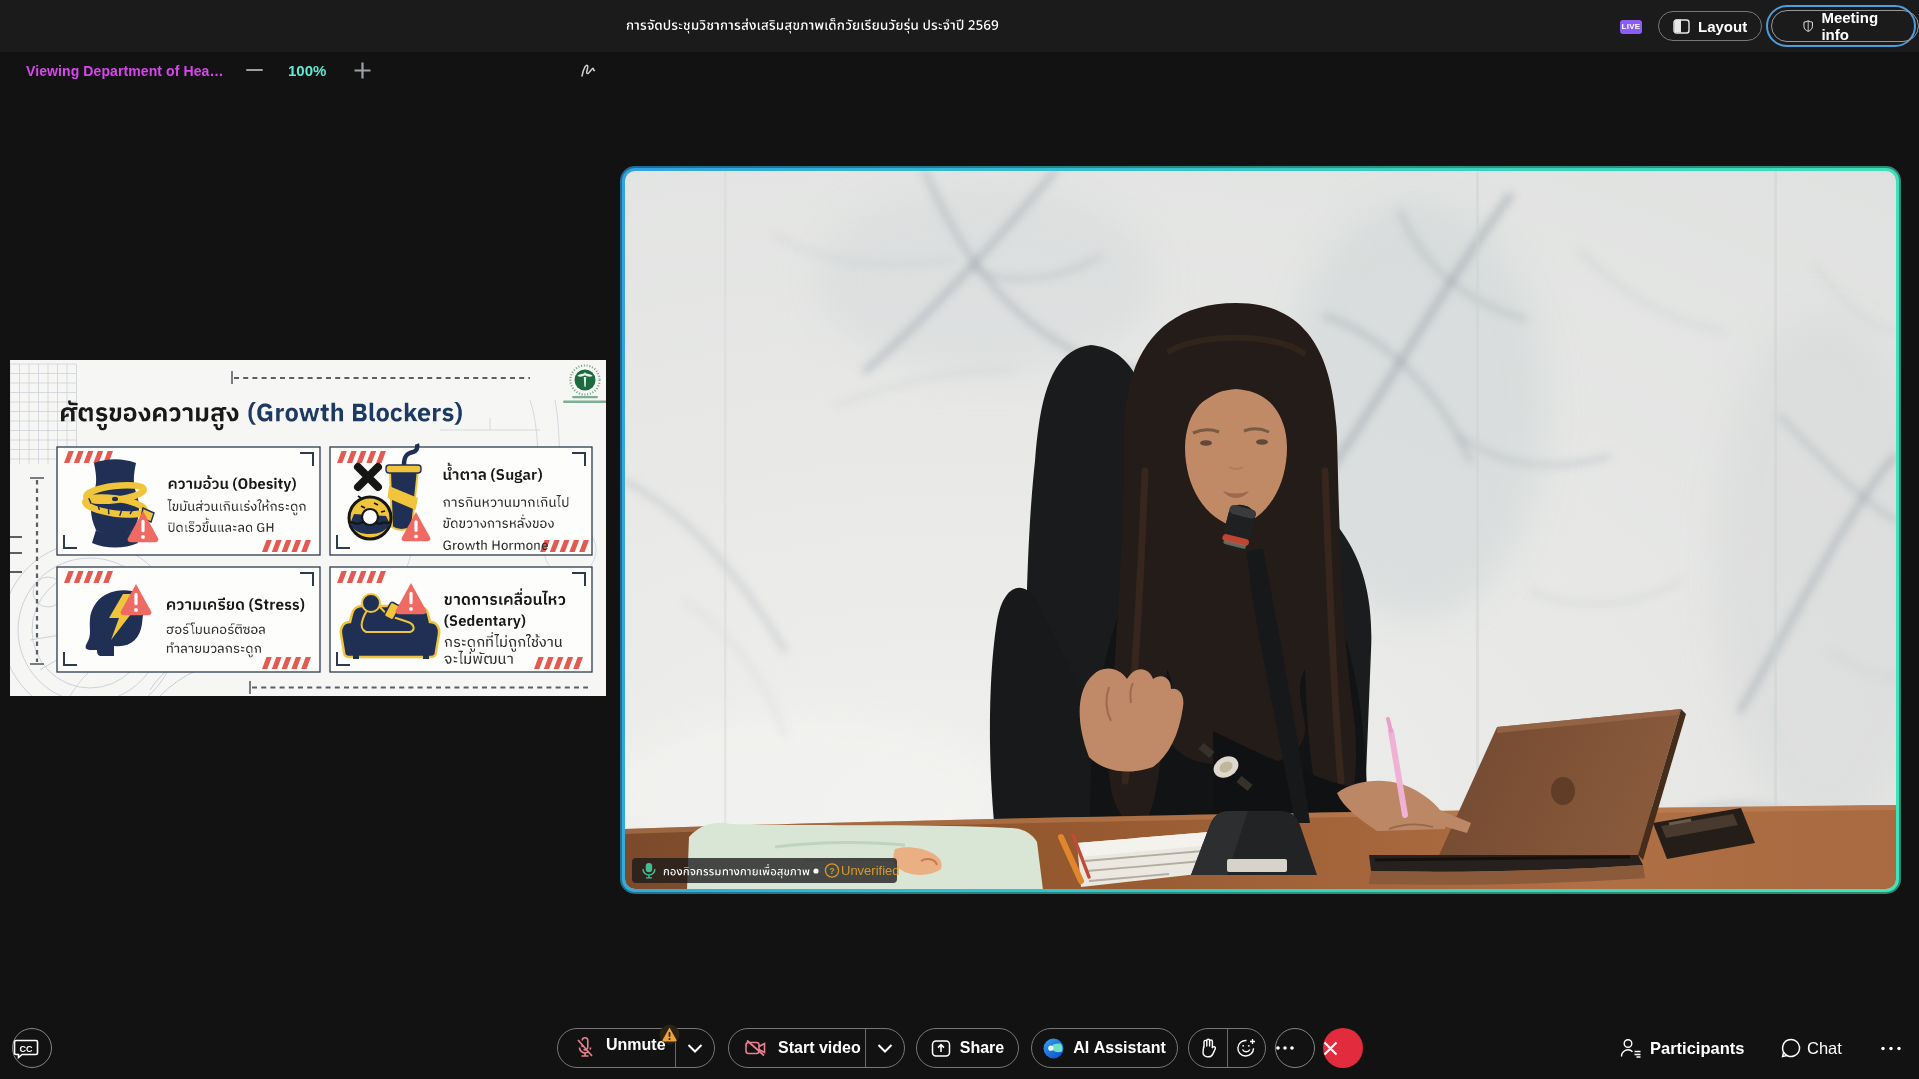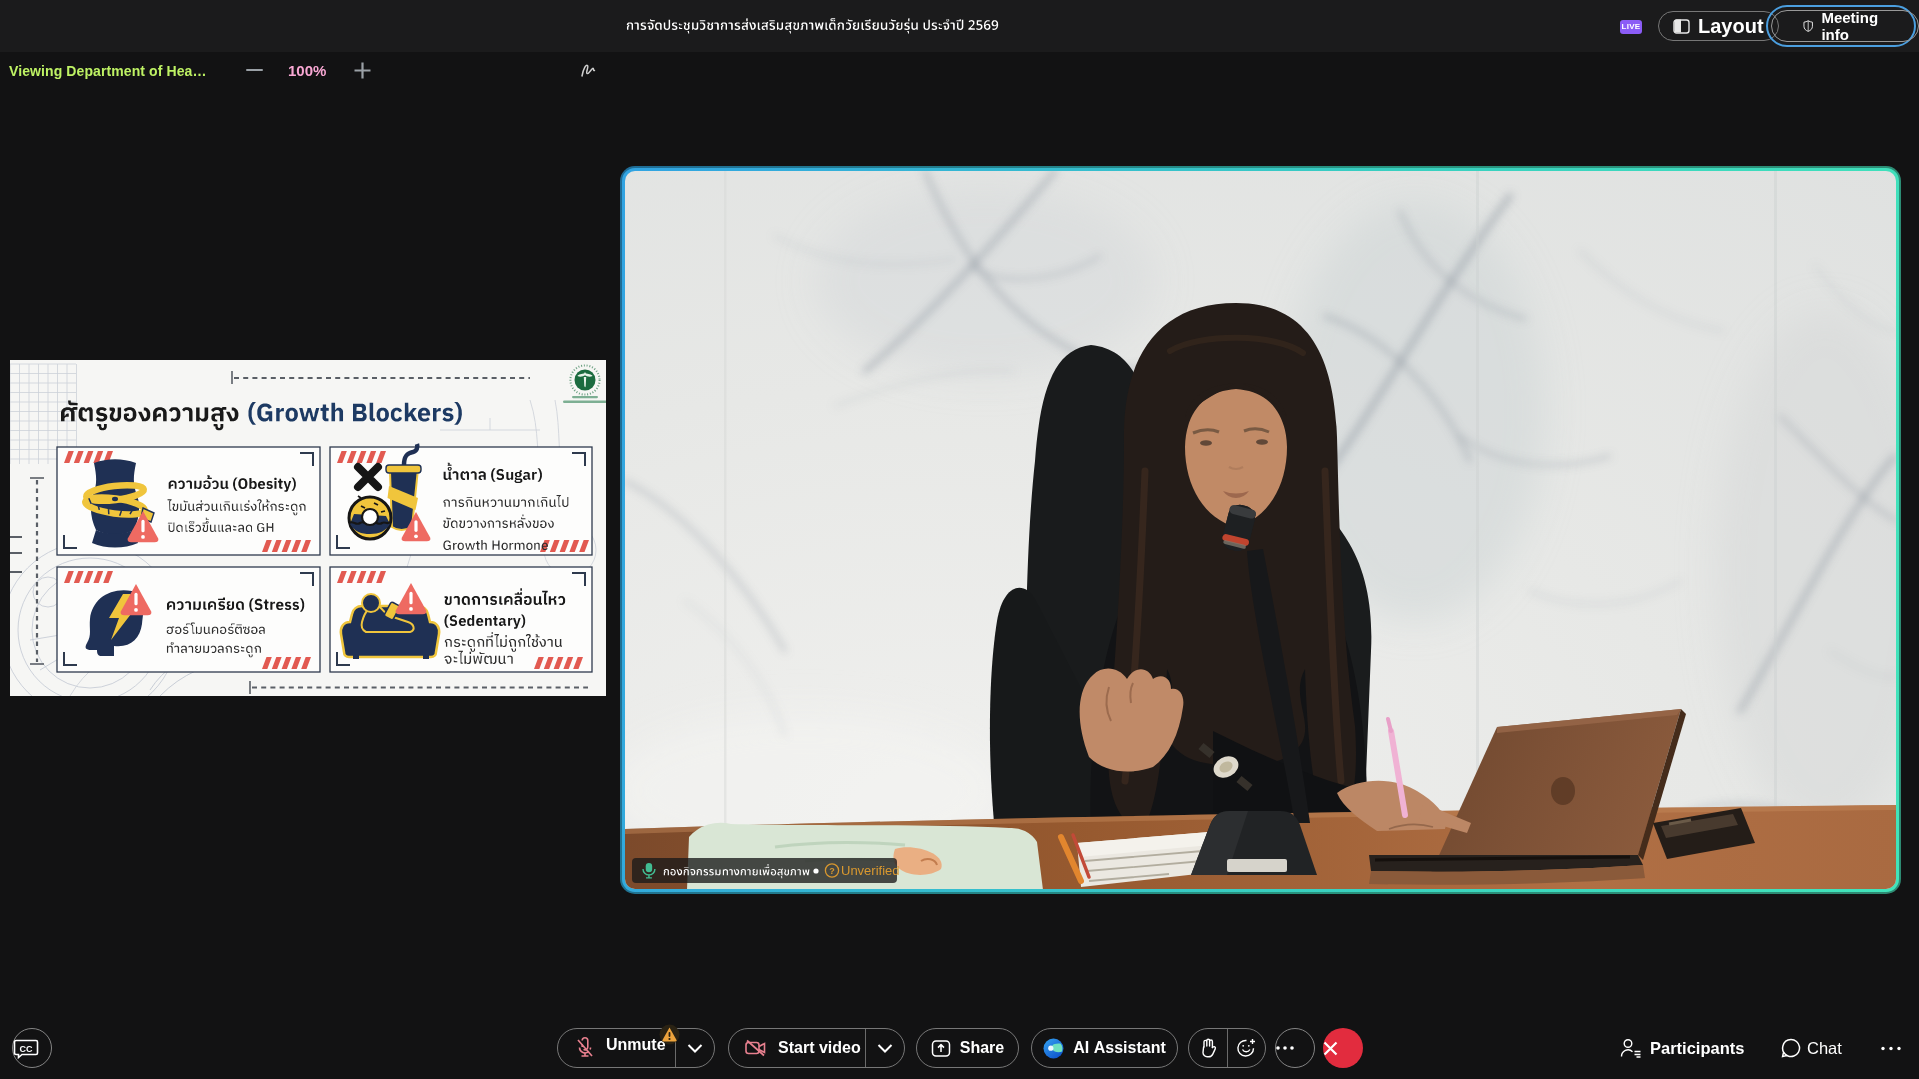--- a/index.html
+++ b/index.html
@@ -10,36 +10,36 @@
 </style>
 </head>
 <body>
 
 <div class="abs" style="left:0;top:0;width:1919px;height:52px;background:#1b1b1c"></div>
 <div class="abs" style="left:0;top:52px;width:1919px;height:1027px;background:#121213"></div>
 <svg class="abs" style="left:626px;top:12px" width="380" height="26" viewBox="0 0 380 26">
     <path transform="translate(0,18) scale(0.9692)" d="M290.2 1.0 290.2 1.8 290.8 2.0 291.0 3.5 292.0 3.5 291.8 1.0ZM168.5 1.0 168.5 1.8 169.0 2.0 169.2 3.5 170.2 3.5 170.0 1.0ZM63.5 1.0 63.5 1.8 64.0 2.0 64.2 3.5 65.2 3.5 65.0 1.0ZM322.8 -3.0 322.5 -2.0 323.2 -1.0 326.0 -1.0 326.0 -2.0 324.2 -2.0 323.8 -2.8ZM54.8 -3.0 54.5 -2.0 55.2 -1.0 58.0 -1.0 58.0 -2.0 56.2 -2.0 55.8 -2.8ZM322.5 -6.5 322.5 -5.8 322.8 -5.2 323.2 -5.0 326.0 -5.0 326.0 -5.8 324.5 -5.8 324.0 -6.0 323.8 -6.8ZM54.5 -6.5 54.5 -5.8 54.8 -5.2 55.2 -5.0 58.0 -5.0 58.0 -5.8 56.5 -5.8 56.0 -6.0 55.8 -6.8ZM334.8 -7.5 334.8 -6.2 336.5 -6.8 337.5 -6.0 337.5 -0.2 339.2 -0.2 339.2 -6.0 338.8 -7.2 338.0 -7.8 335.2 -7.8ZM327.2 -7.2 327.2 -6.0 329.2 -6.8 330.8 -6.5 331.8 -5.5 332.0 -4.5 331.8 -2.5 331.0 -1.5 330.0 -1.8 330.0 -4.5 327.8 -4.5 327.8 -3.5 328.5 -3.2 328.5 -0.2 331.0 -0.2 332.2 -0.8 333.0 -1.5 333.5 -3.0 333.5 -5.0 333.0 -6.5 332.0 -7.5 331.2 -7.8 328.2 -7.8ZM317.0 -7.8 315.8 -7.0 315.5 -6.5 315.5 -5.0 316.0 -4.2 317.5 -3.5 318.0 -3.5 319.5 -2.5 319.2 -1.5 318.8 -1.2 317.2 -1.2 316.2 -1.8 315.5 -1.5 315.2 -0.8 316.2 -0.2 317.5 0.0 319.8 -0.2 320.2 -0.5 321.0 -1.5 321.0 -3.2 320.2 -4.0 317.2 -5.2 317.0 -6.0 317.8 -6.8 319.2 -6.8 320.5 -6.2 320.5 -7.5 320.0 -7.8ZM294.5 -7.8 294.5 -2.0 294.8 -1.2 295.8 -0.2 296.5 -0.2 296.8 0.0 298.2 -0.2 299.5 -1.2 299.8 -0.2 301.0 -0.2 301.0 -7.8 299.5 -7.8 299.5 -3.2 299.0 -2.0 298.2 -1.5 296.8 -1.5 296.2 -2.0 296.0 -2.8 296.0 -7.8ZM288.8 -7.8 287.5 -7.0 287.2 -6.5 287.2 -5.0 287.8 -4.2 289.2 -3.5 289.8 -3.5 291.2 -2.5 291.0 -1.5 290.5 -1.2 289.0 -1.2 288.0 -1.8 287.2 -1.5 287.0 -0.8 288.0 -0.2 289.2 0.0 291.5 -0.2 292.0 -0.5 292.8 -1.5 292.8 -3.2 292.0 -4.0 289.0 -5.2 288.8 -6.0 289.5 -6.8 291.0 -6.8 292.2 -6.2 292.2 -7.5 291.8 -7.8ZM279.5 -7.5 278.8 -6.2 278.8 -5.8 279.2 -4.8 280.0 -4.2 279.2 -3.8 278.8 -2.2 279.0 -1.2 279.8 -0.5 281.5 0.0 282.8 0.0 284.2 -0.5 285.2 -1.8 285.2 -7.8 283.8 -7.8 283.8 -2.2 283.5 -1.8 282.8 -1.2 281.2 -1.2 280.5 -2.0 280.5 -3.0 281.2 -3.8 282.0 -3.8 282.0 -4.8 281.0 -4.8 280.2 -5.8 280.5 -6.2 281.2 -6.8 282.0 -6.5 282.2 -7.8 280.0 -7.8ZM272.0 -7.8 271.5 -7.5 271.5 -6.2 272.8 -6.8 274.0 -6.5 275.2 -5.0 275.2 -3.0 274.2 -1.5 273.8 -1.2 272.5 -1.2 271.8 -1.8 271.2 -0.8 272.0 -0.2 273.0 0.0 275.0 -0.2 275.8 -0.8 276.5 -1.8 276.8 -2.5 276.8 -5.5 276.2 -6.5 274.8 -7.8ZM263.0 -7.8 263.0 -2.0 263.2 -1.2 264.2 -0.2 265.0 -0.2 265.2 0.0 266.8 -0.2 268.0 -1.2 268.2 -0.2 269.5 -0.2 269.5 -7.8 268.0 -7.8 268.0 -3.2 267.5 -2.0 266.8 -1.5 265.2 -1.5 264.8 -2.0 264.5 -2.8 264.5 -7.8ZM255.0 -7.5 254.2 -6.2 254.2 -5.8 254.8 -4.8 255.5 -4.2 254.8 -3.8 254.2 -2.2 254.5 -1.2 255.2 -0.5 257.0 0.0 258.2 0.0 259.8 -0.5 260.8 -1.8 260.8 -7.8 259.2 -7.8 259.2 -2.2 259.0 -1.8 258.2 -1.2 256.8 -1.2 256.0 -2.0 256.0 -3.0 256.8 -3.8 257.5 -3.8 257.5 -4.8 256.5 -4.8 255.8 -5.8 256.0 -6.2 256.8 -6.8 257.5 -6.5 257.8 -7.8 255.5 -7.8ZM248.5 -7.8 247.2 -7.0 247.0 -6.5 247.0 -5.0 247.5 -4.2 249.0 -3.5 249.5 -3.5 251.0 -2.5 250.8 -1.5 250.2 -1.2 248.8 -1.2 247.8 -1.8 247.0 -1.5 246.8 -0.8 247.8 -0.2 249.0 0.0 251.2 -0.2 251.8 -0.5 252.5 -1.5 252.5 -3.2 251.8 -4.0 248.8 -5.2 248.5 -6.0 249.2 -6.8 250.8 -6.8 252.0 -6.2 252.0 -7.5 251.5 -7.8ZM243.0 -7.8 243.0 -1.0 243.8 -0.2 244.8 0.0 245.8 -0.2 245.5 -1.2 245.0 -1.2 244.5 -1.8 244.5 -7.8ZM234.8 -7.5 234.0 -6.2 234.0 -5.8 234.5 -4.8 235.2 -4.2 234.5 -3.8 234.0 -2.2 234.2 -1.2 235.0 -0.5 236.8 0.0 238.0 0.0 239.5 -0.5 240.5 -1.8 240.5 -7.8 239.0 -7.8 239.0 -2.2 238.8 -1.8 238.0 -1.2 236.5 -1.2 235.8 -2.0 235.8 -3.0 236.5 -3.8 237.2 -3.8 237.2 -4.8 236.2 -4.8 235.5 -5.8 235.8 -6.2 236.5 -6.8 237.2 -6.5 237.5 -7.8 235.2 -7.8ZM227.5 -7.8 227.0 -7.5 227.0 -6.2 228.2 -6.8 229.5 -6.5 230.8 -5.0 230.8 -3.0 229.8 -1.5 229.2 -1.2 228.0 -1.2 227.2 -1.8 226.8 -0.8 227.5 -0.2 228.5 0.0 230.5 -0.2 231.2 -0.8 232.0 -1.8 232.2 -2.5 232.2 -5.5 231.8 -6.5 230.2 -7.8ZM219.5 -7.5 218.5 -6.5 218.2 -5.2 219.2 -5.0 219.8 -4.5 218.5 -3.5 218.5 -0.2 220.0 -0.2 220.0 -3.2 221.0 -4.0 221.0 -5.0 220.5 -5.0 220.0 -5.5 220.0 -6.0 220.5 -6.5 221.2 -6.8 222.5 -6.5 223.2 -5.8 223.2 -0.2 224.8 -0.2 224.8 -6.2 224.2 -7.0 223.0 -7.8 220.2 -7.8ZM211.0 -7.5 210.0 -6.5 209.5 -5.2 209.5 -2.5 210.0 -1.2 211.0 -0.2 212.5 0.0 213.2 -0.2 213.2 -1.2 212.2 -1.2 211.2 -2.2 211.0 -3.0 211.0 -5.0 212.0 -6.5 214.0 -6.5 214.8 -5.5 214.8 -0.2 216.2 -0.2 216.2 -6.0 215.8 -7.0 214.5 -7.8 211.5 -7.8ZM205.8 -7.8 205.8 -1.0 206.5 -0.2 207.5 0.0 208.5 -0.2 208.2 -1.2 207.8 -1.2 207.2 -1.8 207.2 -7.8ZM195.0 -7.8 195.5 -4.2 196.0 -2.8 196.2 -0.2 198.0 -0.5 198.0 -1.2 198.8 -3.0 198.8 -3.8 199.8 -4.8 200.0 -3.0 201.0 -0.2 202.5 -0.2 203.8 -7.8 202.2 -7.8 201.8 -5.0 201.0 -3.2 200.8 -5.0 199.8 -7.8 198.8 -7.5 198.0 -5.0 198.0 -4.2 197.0 -3.2 197.0 -5.2 196.5 -7.8ZM188.8 -7.5 188.8 -6.2 190.5 -6.8 191.5 -6.0 191.5 -0.2 193.2 -0.2 193.2 -6.0 192.8 -7.2 192.0 -7.8 189.2 -7.8ZM181.5 -7.2 180.8 -6.2 181.0 -5.0 181.5 -5.0 182.0 -4.5 181.5 -4.2 181.0 -3.5 181.0 -1.5 180.2 -1.2 180.0 -0.2 182.0 -0.2 182.5 -0.8 182.5 -3.2 182.8 -3.8 183.2 -4.0 183.2 -5.0 182.5 -5.2 182.2 -5.8 183.0 -6.5 184.8 -6.5 185.5 -5.8 185.8 -5.2 185.8 -0.2 187.2 -0.2 187.2 -5.8 187.0 -6.5 186.0 -7.5 185.2 -7.8 182.5 -7.8ZM172.5 -7.5 172.8 -6.5 173.8 -6.5 173.8 -5.5 172.8 -4.0 172.8 -1.8 173.0 -1.2 173.8 -0.5 175.0 0.0 176.2 0.0 177.5 -0.5 178.5 -1.8 178.5 -7.8 177.0 -7.8 177.0 -2.0 176.2 -1.2 175.2 -1.2 174.8 -1.5 174.2 -2.2 174.2 -4.0 175.2 -5.8 175.2 -7.0 174.5 -7.8 173.0 -7.8ZM155.8 -7.8 155.8 -0.2 156.8 -0.2 156.8 -0.8 157.2 -1.2 158.0 -0.5 159.8 0.0 161.2 -0.5 162.0 -1.5 162.0 -7.8 160.5 -7.8 160.5 -2.2 159.8 -1.5 158.2 -1.5 157.5 -2.2 157.2 -2.8 157.2 -7.8ZM149.8 -7.8 148.5 -7.0 148.2 -6.5 148.2 -5.0 148.8 -4.2 150.2 -3.5 150.8 -3.5 152.2 -2.5 152.0 -1.5 151.5 -1.2 150.0 -1.2 149.0 -1.8 148.2 -1.5 148.0 -0.8 149.0 -0.2 150.2 0.0 152.5 -0.2 153.0 -0.5 153.8 -1.5 153.8 -3.2 153.0 -4.0 150.0 -5.2 149.8 -6.0 150.5 -6.8 152.0 -6.8 153.2 -6.2 153.2 -7.5 152.8 -7.8ZM136.0 -7.8 136.0 -1.0 136.8 -0.2 137.8 0.0 138.8 -0.2 138.5 -1.2 138.0 -1.2 137.5 -1.8 137.5 -7.8ZM127.0 -7.8 129.2 -0.2 131.2 -0.2 132.5 -0.8 133.5 -2.0 134.0 -3.8 134.0 -4.8 133.5 -6.5 132.5 -7.5 131.8 -7.8 130.0 -7.8 130.2 -6.5 131.2 -6.5 132.2 -5.5 132.2 -3.0 131.8 -2.0 131.0 -1.5 130.2 -1.8 129.8 -4.2 128.5 -7.8ZM113.8 -7.8 112.5 -7.0 112.2 -6.5 112.2 -5.0 112.8 -4.2 114.2 -3.5 114.8 -3.5 116.2 -2.5 116.0 -1.5 115.5 -1.2 114.0 -1.2 113.0 -1.8 112.2 -1.5 112.0 -0.8 113.0 -0.2 114.2 0.0 116.5 -0.2 117.0 -0.5 117.8 -1.5 117.8 -3.2 117.0 -4.0 114.0 -5.2 113.8 -6.0 114.5 -6.8 116.0 -6.8 117.2 -6.2 117.2 -7.5 116.8 -7.8ZM105.8 -7.5 105.8 -6.2 107.5 -6.8 108.5 -6.0 108.5 -0.2 110.2 -0.2 110.2 -6.0 109.8 -7.2 109.0 -7.8 106.2 -7.8ZM99.0 -7.5 98.0 -6.5 97.8 -5.2 98.8 -5.0 99.2 -4.5 98.0 -3.5 98.0 -0.2 99.5 -0.2 99.5 -3.2 100.5 -4.0 100.5 -5.0 100.0 -5.0 99.5 -5.5 99.5 -6.0 100.0 -6.5 100.8 -6.8 102.0 -6.5 102.8 -5.8 102.8 -0.2 104.2 -0.2 104.2 -6.2 103.8 -7.0 102.5 -7.8 99.8 -7.8ZM91.2 -7.5 91.2 -6.2 93.0 -6.8 94.0 -6.0 94.0 -0.2 95.8 -0.2 95.8 -6.0 95.2 -7.2 94.5 -7.8 91.8 -7.8ZM83.8 -7.5 84.0 -6.5 85.0 -6.5 85.0 -5.5 84.0 -4.0 84.0 -2.0 84.2 -1.2 85.0 -0.5 86.5 0.0 87.5 0.0 89.0 -0.5 89.8 -1.5 89.8 -5.0 89.2 -5.8 90.0 -6.8 90.0 -7.8 88.5 -7.8 88.2 -6.5 87.8 -6.0 87.2 -6.0 87.5 -5.2 88.2 -4.8 88.2 -2.0 87.5 -1.2 86.5 -1.2 86.0 -1.5 85.5 -2.2 85.5 -4.0 86.5 -5.8 86.5 -7.0 85.8 -7.8 84.2 -7.8ZM77.0 -7.8 76.5 -7.5 76.5 -6.2 77.8 -6.8 79.0 -6.5 80.2 -5.0 80.2 -3.0 79.2 -1.5 78.8 -1.2 77.5 -1.2 76.8 -1.8 76.2 -0.8 77.0 -0.2 78.0 0.0 80.0 -0.2 80.8 -0.8 81.5 -1.8 81.8 -2.5 81.8 -5.5 81.2 -6.5 79.8 -7.8ZM68.2 -7.8 68.2 -0.2 69.2 -0.2 69.2 -0.8 69.8 -1.2 70.5 -0.5 72.2 0.0 73.8 -0.5 74.5 -1.5 74.5 -7.8 73.0 -7.8 73.0 -2.2 72.2 -1.5 70.8 -1.5 70.0 -2.2 69.8 -2.8 69.8 -7.8ZM59.5 -7.5 59.8 -6.5 60.8 -6.5 60.8 -5.5 59.8 -4.0 59.8 -2.0 60.0 -1.2 60.8 -0.5 62.2 0.0 63.2 0.0 64.8 -0.5 65.5 -1.5 65.5 -5.0 65.0 -5.8 65.8 -6.8 65.8 -7.8 64.2 -7.8 64.0 -6.5 63.5 -6.0 63.0 -6.0 63.2 -5.2 64.0 -4.8 64.0 -2.0 63.2 -1.2 62.2 -1.2 61.8 -1.5 61.2 -2.2 61.2 -4.0 62.2 -5.8 62.2 -7.0 61.5 -7.8 60.0 -7.8ZM49.0 -7.8 47.8 -7.0 47.5 -6.5 47.5 -5.0 48.0 -4.2 49.5 -3.5 50.0 -3.5 51.5 -2.5 51.2 -1.5 50.8 -1.2 49.2 -1.2 48.2 -1.8 47.5 -1.5 47.2 -0.8 48.2 -0.2 49.5 0.0 51.8 -0.2 52.2 -0.5 53.0 -1.5 53.0 -3.2 52.2 -4.0 49.2 -5.2 49.0 -6.0 49.8 -6.8 51.2 -6.8 52.5 -6.2 52.5 -7.5 52.0 -7.8ZM31.5 -7.5 30.5 -6.5 30.0 -5.2 30.0 -2.5 30.5 -1.2 31.5 -0.2 33.0 0.0 33.8 -0.2 33.8 -1.2 32.8 -1.2 31.8 -2.2 31.5 -3.0 31.5 -5.0 32.5 -6.5 34.5 -6.5 35.2 -5.5 35.2 -0.2 36.8 -0.2 36.8 -6.0 36.2 -7.0 35.0 -7.8 32.0 -7.8ZM22.2 -7.2 22.2 -6.0 24.2 -6.8 25.8 -6.5 26.8 -5.5 27.0 -4.5 26.8 -2.5 26.0 -1.5 25.0 -1.8 25.0 -4.5 22.8 -4.5 22.8 -3.5 23.5 -3.2 23.5 -0.2 26.0 -0.2 27.2 -0.8 28.0 -1.5 28.5 -3.0 28.5 -5.0 28.0 -6.5 27.0 -7.5 26.2 -7.8 23.2 -7.8ZM16.8 -7.8 15.5 -7.0 15.2 -6.5 15.2 -5.0 15.8 -4.2 17.2 -3.5 17.8 -3.5 19.2 -2.5 19.0 -1.5 18.5 -1.2 17.0 -1.2 16.0 -1.8 15.2 -1.5 15.0 -0.8 16.0 -0.2 17.2 0.0 19.5 -0.2 20.0 -0.5 20.8 -1.5 20.8 -3.2 20.0 -4.0 17.0 -5.2 16.8 -6.0 17.5 -6.8 19.0 -6.8 20.2 -6.2 20.2 -7.5 19.8 -7.8ZM8.8 -7.5 8.8 -6.2 10.5 -6.8 11.5 -6.0 11.5 -0.2 13.2 -0.2 13.2 -6.0 12.8 -7.2 12.0 -7.8 9.2 -7.8ZM2.0 -7.5 1.0 -6.5 0.8 -5.2 1.8 -5.0 2.2 -4.5 1.0 -3.5 1.0 -0.2 2.5 -0.2 2.5 -3.2 3.5 -4.0 3.5 -5.0 3.0 -5.0 2.5 -5.5 2.5 -6.0 3.0 -6.5 3.8 -6.8 5.0 -6.5 5.8 -5.8 5.8 -0.2 7.2 -0.2 7.2 -6.2 6.8 -7.0 5.5 -7.8 2.8 -7.8ZM171.0 -8.2 169.8 -8.2 169.0 -7.5 165.8 -7.8 164.8 -7.2 164.8 -6.0 166.5 -6.8 167.8 -6.8 168.2 -6.5 169.0 -5.5 168.8 -4.8 166.0 -4.5 165.0 -4.0 164.2 -3.2 164.2 -1.2 164.8 -0.5 166.5 0.0 167.8 -0.2 167.5 -1.2 166.2 -1.2 165.8 -1.8 165.8 -2.8 166.8 -3.5 169.0 -3.2 169.0 -0.2 170.5 -0.2 170.2 -6.8 170.8 -7.2ZM146.8 -8.2 145.5 -8.2 144.8 -7.5 141.5 -7.8 140.5 -7.2 140.5 -6.0 142.2 -6.8 143.5 -6.8 144.0 -6.5 144.8 -5.5 144.5 -4.8 141.8 -4.5 140.8 -4.0 140.0 -3.2 140.0 -1.2 140.5 -0.5 142.2 0.0 143.5 -0.2 143.2 -1.2 142.0 -1.2 141.5 -1.8 141.5 -2.8 142.5 -3.5 144.8 -3.2 144.8 -0.2 146.2 -0.2 146.0 -6.8 146.5 -7.2ZM126.2 -8.2 125.0 -8.2 124.2 -7.5 121.0 -7.8 120.0 -7.2 120.0 -6.0 121.8 -6.8 123.0 -6.8 123.5 -6.5 124.2 -5.5 124.0 -4.8 121.2 -4.5 120.2 -4.0 119.5 -3.2 119.5 -1.2 120.0 -0.5 121.8 0.0 123.0 -0.2 122.8 -1.2 121.5 -1.2 121.0 -1.8 121.0 -2.8 122.0 -3.5 124.2 -3.2 124.2 -0.2 125.8 -0.2 125.5 -6.8 126.0 -7.2ZM381.8 -10.0 379.2 -10.0 378.0 -9.2 377.2 -7.5 377.2 -6.0 377.5 -5.2 378.2 -4.2 379.5 -3.8 380.5 -3.8 381.8 -4.2 382.2 -5.0 382.5 -4.0 381.8 -2.2 381.2 -1.8 380.0 -1.2 378.0 -1.5 378.0 -0.2 378.5 -0.2 378.8 0.0 381.0 -0.2 382.0 -0.8 383.0 -1.8 383.5 -2.8 384.0 -5.0 383.8 -7.8 383.2 -8.8ZM380.2 -9.0 381.2 -8.8 382.2 -7.8 382.5 -6.8 382.2 -6.0 381.2 -5.0 379.8 -5.0 378.8 -6.2 378.8 -7.5 379.0 -8.0ZM375.2 -10.0 372.5 -10.0 371.8 -9.8 370.2 -8.5 369.5 -6.8 369.5 -5.2 369.2 -5.0 369.5 -2.5 370.0 -1.5 371.5 -0.2 372.2 -0.2 372.5 0.0 374.0 -0.2 375.0 -0.8 375.8 -1.8 376.0 -2.5 376.0 -4.2 375.2 -5.8 374.5 -6.2 373.0 -6.5 372.8 -6.2 372.0 -6.2 371.0 -5.2 370.8 -6.2 371.2 -7.5 372.5 -8.8 373.2 -9.0 375.2 -8.8ZM372.2 -5.2 373.5 -5.2 374.5 -4.0 374.5 -2.8 374.2 -2.2 373.0 -1.2 372.0 -1.5 371.0 -2.5 371.0 -4.2ZM362.0 -10.0 361.8 -7.0 362.0 -5.0 365.0 -5.0 365.5 -4.8 366.2 -3.8 366.2 -2.8 365.2 -1.5 364.5 -1.2 363.5 -1.2 361.5 -2.0 361.5 -0.5 363.8 0.0 365.8 -0.2 367.0 -1.0 367.8 -2.2 367.8 -4.5 366.8 -5.8 365.8 -6.2 363.2 -6.5 363.2 -8.2 363.8 -8.8 367.0 -8.8 367.0 -10.0ZM147.8 -9.8 147.8 -9.0 153.5 -9.0 153.5 -10.0 148.2 -10.0ZM76.0 -9.8 76.0 -9.0 81.8 -9.0 81.8 -10.0 76.5 -10.0ZM354.5 -9.8 353.8 -9.2 353.5 -8.8 354.5 -8.0 355.5 -8.8 356.5 -9.0 357.2 -8.8 358.0 -8.0 358.0 -6.5 356.5 -4.5 353.2 -1.2 353.2 -0.2 360.0 -0.2 360.0 -1.5 355.5 -2.0 358.5 -4.8 359.5 -6.5 359.5 -8.5 359.2 -9.0 358.5 -9.8 356.8 -10.2ZM348.0 -10.5 346.5 -10.5 346.5 -2.8 346.2 -2.0 345.2 -1.2 344.2 -1.2 343.2 -2.0 343.0 -2.5 343.0 -7.8 341.5 -7.8 341.5 -2.2 342.2 -0.8 343.2 -0.2 345.2 0.0 346.8 -0.5 347.5 -1.2 348.0 -2.5ZM313.5 -10.5 312.0 -10.5 312.0 -2.8 311.8 -2.0 310.8 -1.2 309.8 -1.2 308.8 -2.0 308.5 -2.5 308.5 -7.8 307.0 -7.8 307.0 -2.2 307.8 -0.8 308.8 -0.2 310.8 0.0 312.2 -0.5 313.0 -1.2 313.5 -2.5ZM45.5 -10.5 44.0 -10.5 44.0 -2.8 43.8 -2.0 42.8 -1.2 41.8 -1.2 40.8 -2.0 40.5 -2.5 40.5 -7.8 39.0 -7.8 39.0 -2.2 39.8 -0.8 40.8 -0.2 42.8 0.0 44.2 -0.5 45.0 -1.2 45.5 -2.5ZM345.5 -11.0 344.2 -11.0 344.0 -10.0 341.5 -10.0 341.0 -9.8 340.8 -9.0 345.5 -9.0ZM273.5 -10.8 273.5 -9.8 274.5 -9.0 278.5 -9.0 278.5 -10.0 274.8 -10.2 274.5 -11.0ZM252.5 -10.2 252.2 -10.5 252.2 -11.0 251.0 -11.0 250.8 -10.0 247.0 -10.0 246.5 -9.8 246.5 -9.0 252.2 -9.0ZM228.8 -10.8 228.8 -9.8 229.8 -9.0 233.8 -9.0 233.8 -10.0 230.0 -10.2 229.8 -11.0ZM24.8 -10.8 24.8 -9.8 25.8 -9.0 29.8 -9.0 29.8 -10.0 26.0 -10.2 25.8 -11.0ZM331.0 -11.0 330.5 -10.5 330.8 -9.0 331.2 -8.8 332.8 -8.8 333.5 -9.5 333.5 -10.5 333.0 -11.0 332.2 -11.2ZM332.0 -10.8 332.5 -10.5 332.8 -9.8 332.2 -9.2 331.8 -9.2 331.2 -9.8 331.5 -10.5ZM291.0 -11.8 291.2 -9.0 292.5 -9.0 292.5 -12.0ZM211.0 -11.0 211.0 -9.8 211.8 -9.0 212.8 -9.0 213.2 -9.2 214.0 -9.0 215.2 -9.0 215.8 -9.5 215.8 -10.2 215.0 -10.2 214.2 -9.5 213.2 -10.2 212.5 -9.8 212.0 -10.2 212.0 -10.8 212.5 -11.2 215.8 -11.2 215.8 -12.0 212.2 -12.0 211.2 -11.5ZM124.0 -11.8 124.2 -9.0 125.5 -9.0 125.5 -12.0Z" fill="#ffffff" fill-rule="evenodd"></path>
   </svg>
 <div class="abs" style="left:1620px;top:20px;width:22px;height:14px;background:#8b5cf6;border-radius:3px;color:#fff;font-size:8px;font-weight:bold;text-align:center;line-height:14px;letter-spacing:.3px">LIVE</div>
-<div class="pill" style="left:1658px;top:11px;height:30px;border-radius:15px;padding:0 14px;font-size:20px;gap:8px">
+<div class="pill" style="left:1658px;top:11px;height:30px;border-radius:15px;padding:0 14px;font-size:15px;gap:8px">
   <svg width="17" height="15" viewBox="0 0 17 15">
       <rect x="1" y="1" width="15" height="13" rx="2.5" fill="none" stroke="#e8e8e8" stroke-width="1.4"></rect>
       <path d="M1.5 2.5 a2 2 0 0 1 2-2 h4.5 v13 H3.5 a2 2 0 0 1-2-2 Z" fill="#e8e8e8"></path>
     </svg>
   Layout</div>
 <div class="abs" style="left:1766px;top:5px;width:150px;height:42px;border:2px solid #4b9fe0;border-radius:21px"></div>
 <div class="pill" style="left:1771px;top:10px;height:32px;border-radius:16px;padding:0 31px;font-size:15px;gap:8px;border-color:#999">
   <svg width="14" height="16" viewBox="0 0 14 16">
       <path d="M7 1 C8.8 2 10.9 2.6 12.7 2.9 V8.3 C12.7 11.8 10.4 14 7 15.2 C3.6 14 1.3 11.8 1.3 8.3 V2.9 C3.1 2.6 5.2 2 7 1 Z" fill="none" stroke="#e8e8e8" stroke-width="1.3"></path>
       <path d="M7 1 V15.2" stroke="#e8e8e8" stroke-width="1.1"></path>
     </svg>
   Meeting info</div>
-<div class="abs" style="left:9px;top:63px;color:#bef264;font-size:14px;font-weight:bold;letter-spacing:0.1px;width:220px;white-space:nowrap">Viewing Department of Hea…</div>
+<div class="abs" style="left:26px;top:63px;color:#d946ef;font-size:14px;font-weight:bold;letter-spacing:0.1px;width:220px;white-space:nowrap">Viewing Department of Hea…</div>
 <div class="abs" style="left:246px;top:69px;width:17px;height:2.4px;background:#9aa0a6;border-radius:1px"></div>
-<div class="abs" style="left:288px;top:62px;color:#f9a8d4;font-size:15px;font-weight:bold;width:60px">100%</div>
+<div class="abs" style="left:288px;top:62px;color:#5eead4;font-size:15px;font-weight:bold;width:60px">100%</div>
 <svg class="abs" style="left:353px;top:61px" width="19" height="19" viewBox="0 0 19 19">
     <path d="M9.5 1.5 V17.5 M1.5 9.5 H17.5" stroke="#9aa0a6" stroke-width="2.2"></path>
   </svg>
 <svg class="abs" style="left:578px;top:60px" width="22" height="22" viewBox="0 0 22 22">
     <path d="M4 16 C5.5 8 8 4.5 9.5 5.5 C11 6.5 7.5 12.5 9 13.5 C10.5 14.5 13 9.5 14.5 8.5 C16 7.5 15 11 16.5 10.5" fill="none" stroke="#cfcfcf" stroke-width="1.5" stroke-linecap="round"></path>
   </svg>
 
 <svg class="abs" style="left:10px;top:360px" width="596" height="336" viewBox="0 0 596 336">
 <rect width="596" height="336" fill="#f6f6f4"></rect>
 

